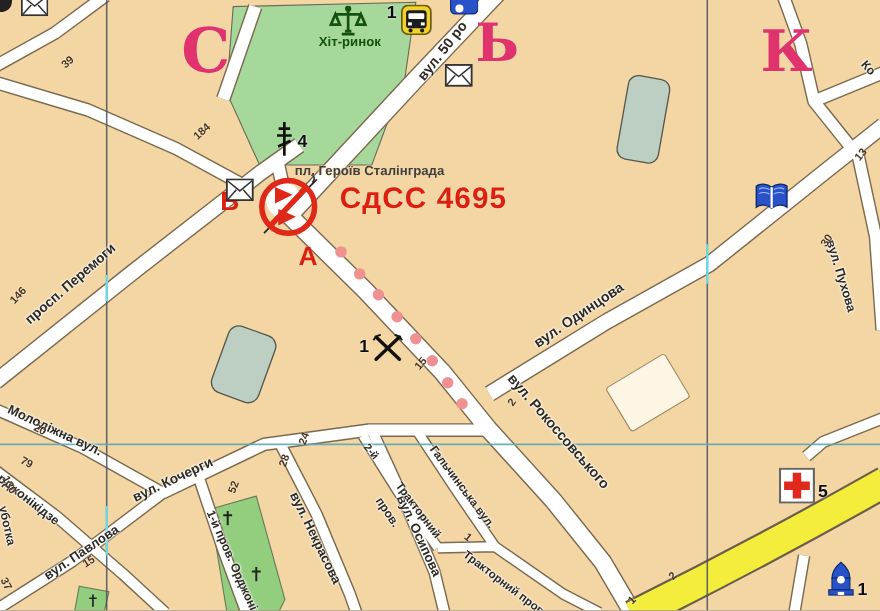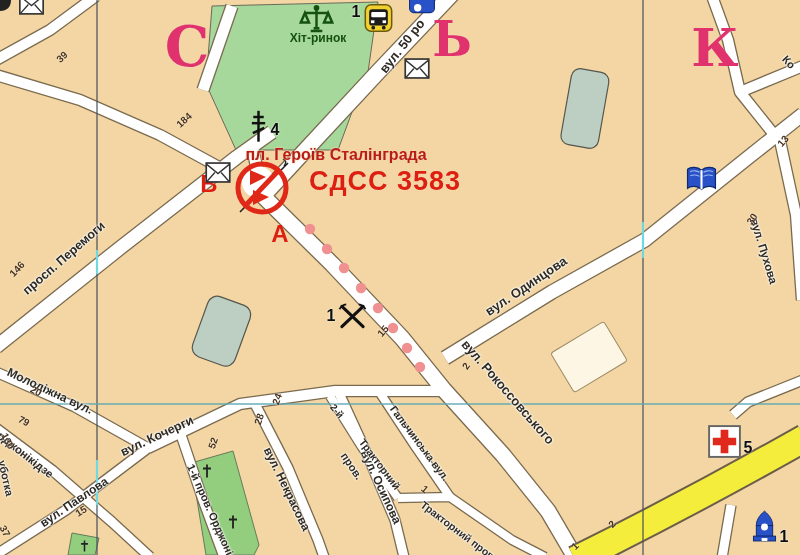--- a/index.html
+++ b/index.html
@@ -10,21 +10,21 @@
   .lbl{position:absolute;white-space:nowrap;font-weight:bold;
        transform:translate(-50%,-50%) rotate(var(--r,0deg));}
   .street{color:#2e2a24;text-shadow:0 0 2px #fff,0 0 2px #fff,0 0 3px #fff;}
   .hnum{color:#4a3420;font-size:10px;text-shadow:0 0 2px rgba(255,255,255,.8);}
   .poinum{color:#0d0d0d;font-size:16px;text-shadow:0 0 2px #fff;}
   .gridletter{color:#e0336e;font-family:"DejaVu Serif",serif;text-shadow:0 0 1px rgba(255,255,255,.5);}
   .red{color:#dd1f10;text-shadow:0 0 1px rgba(255,255,255,.6);}
   .c-code{left:385px;top:181px;font-size:27px;letter-spacing:1px;}
   .c-a{left:280px;top:234px;font-size:24px;}
   .c-b{left:209px;top:184px;font-size:24px;}
-  .c-square{left:336px;top:155px;font-size:16px;color:#b91c1c;
+  .c-square{left:336px;top:155px;font-size:12px;color:#404040;
             text-shadow:0 0 2px rgba(246,218,168,.9),0 0 2px rgba(246,218,168,.9);}
   .c-market{left:318px;top:38px;font-size:12px;color:#14520e;}
   .icon{position:absolute;}
 </style>
 </head>
 <body>
 
 <div id="stage">
 
   <svg id="basemap" width="800" height="555" viewBox="0 0 800 555">
@@ -215,21 +215,21 @@
       <path d="M 240,212 L 288,163" stroke="#222" stroke-width="1.6" fill="none"></path>
       <path d="M 284,166 q 4,-5 -1,-7" stroke="#222" stroke-width="1.4" fill="none"></path>
       <polygon points="250,170 266,177 250,185" fill="#e02818"></polygon>
       <polygon points="253,190 269,197 253,205" fill="#e02818"></polygon>
       <circle cx="262" cy="188" r="24" fill="none" stroke="#e02818" stroke-width="5"></circle>
       <line x1="245" y1="206" x2="280" y2="169" stroke="#e02818" stroke-width="5"></line>
     </g>
   </svg>
 
   <div id="labels">
-    <div class="lbl red c-code">СдСС 3583</div>
+    <div class="lbl red c-code">СдСС 4695</div>
     <div class="lbl red c-a">А</div>
     <div class="lbl red c-b">В</div>
     <div class="lbl c-square">пл. Героїв Сталінграда</div>
     <div class="lbl c-market">Хіт-ринок</div>
   <div class="lbl street" style="left: 402px; top: 46px; --r: -52deg; font-size: 13px;">вул. 50 ро</div>
       <div class="lbl street" style="left: 526px; top: 286px; --r: -34deg; font-size: 13px;">вул. Одинцова</div>
       <div class="lbl street" style="left: 508px; top: 392px; --r: 49deg; font-size: 13px;">вул. Рокоссовського</div>
       <div class="lbl street" style="left: 64px; top: 258px; --r: -41deg; font-size: 12.5px;">просп. Перемоги</div>
       <div class="lbl street" style="left: 50px; top: 391px; --r: 25deg; font-size: 12px;">Молодіжна вул.</div>
       <div class="lbl street" style="left: 157px; top: 436px; --r: -25deg; font-size: 12.5px;">вул. Кочерги</div>

